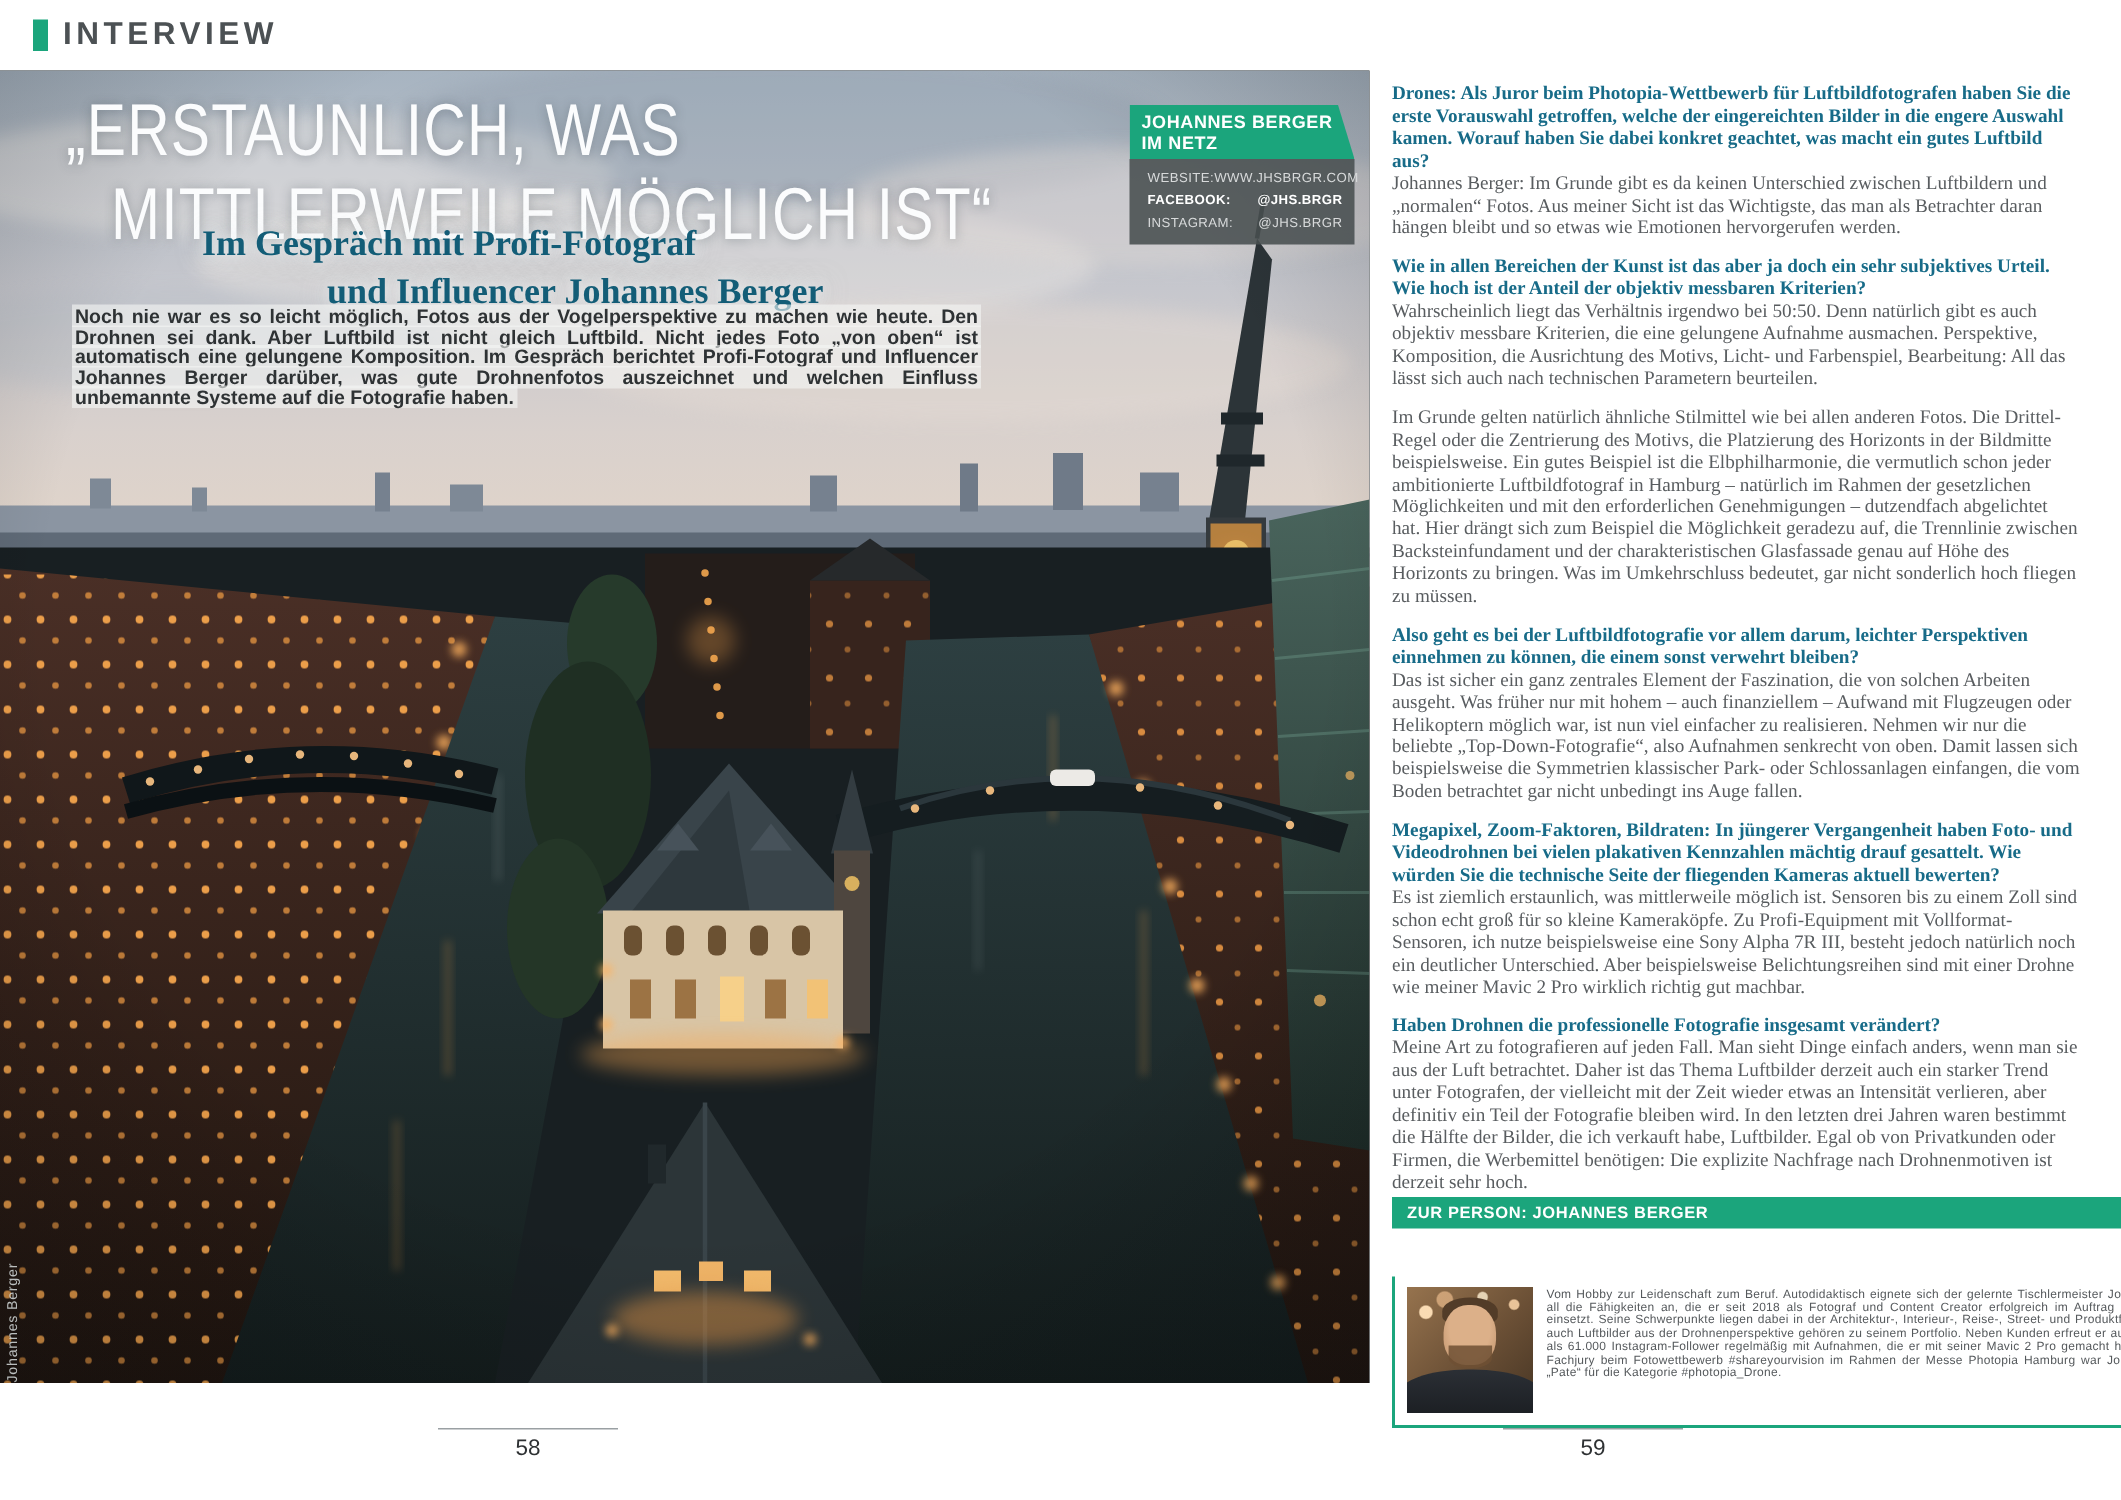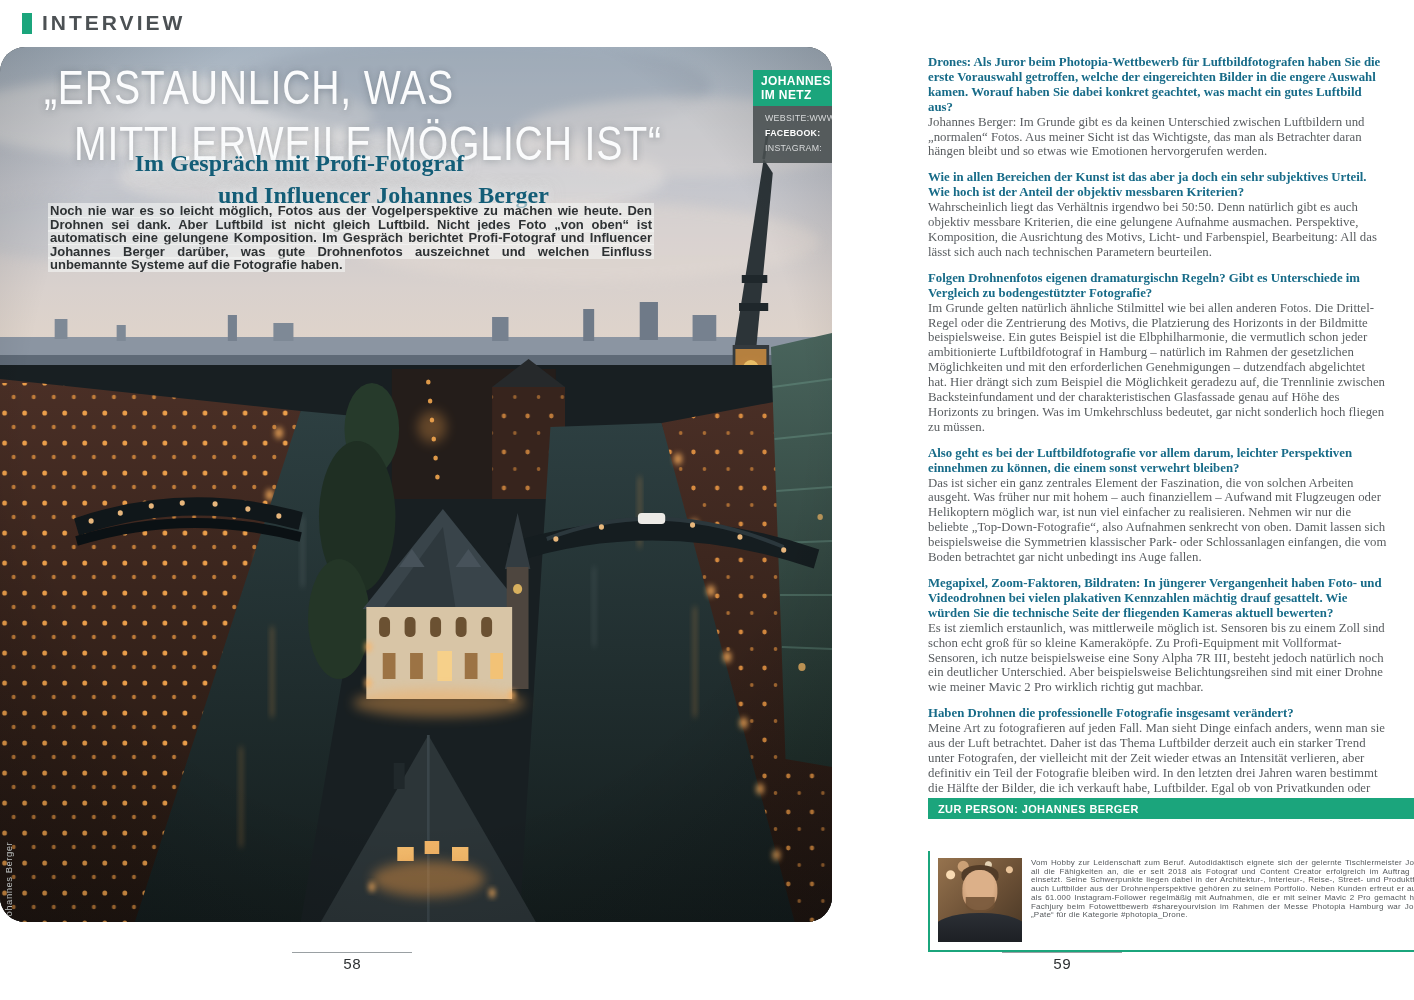--- a/index.html
+++ b/index.html
@@ -5,21 +5,21 @@
   html,body{margin:0;padding:0;background:#ffffff;}
   .sheet{position:relative;width:1414px;height:1000px;background:#ffffff;overflow:hidden;
          font-family:"Liberation Sans",sans-serif;}
 
   
   .section-head{position:absolute;left:22px;top:11px;display:flex;align-items:center;gap:10px;}
   .section-mark{width:10px;height:21px;background:var(--accent);}
   .section-label{font-size:21px;letter-spacing:3px;color:#4c5154;font-weight:bold;}
 
   
-  .photo{position:absolute;left:0;top:47px;width:832px;height:875px;overflow:hidden;background:#1b2326;border-radius:25px;}
+  .photo{position:absolute;left:0;top:47px;width:913px;height:875px;overflow:hidden;background:#1b2326;}
   .photo svg.scene{position:absolute;left:0;top:0;width:100%;height:100%;}
 
   .title-block{position:absolute;left:44px;top:12px;color:#fbfcfd;}
   .title-line{display:block;font-size:49px;line-height:56px;letter-spacing:1px;font-weight:400;
               transform:scaleX(.8);transform-origin:left center;white-space:nowrap;
               text-shadow:0 1px 8px rgba(50,60,70,.35);}
   .title-line.l2{margin-left:30px;}
 
   .subtitle-block{position:absolute;left:50px;top:100px;font-family:"Liberation Serif",serif;
                   font-weight:bold;color:#135d77;font-size:24px;line-height:32px;
@@ -70,21 +70,21 @@
   .portrait .beard{position:absolute;left:50%;top:46%;width:34%;height:18%;transform:translateX(-50%);
                    background:rgba(110,80,52,.85);border-radius:0 0 46% 46%;}
   .portrait .jacket{position:absolute;left:50%;bottom:-8%;width:114%;height:42%;transform:translateX(-50%);
                     background:linear-gradient(180deg,#2b2f35,#191c20);border-radius:48% 48% 0 0;}
   .person-bio{flex:1;font-size:8px;line-height:8.7px;color:#55595c;text-align:justify;
               letter-spacing:.2px;padding-top:1px;}
 
   
   .folio{position:absolute;text-align:center;width:120px;}
   .folio .rule{height:1px;background:#9aa0a3;}
-  .folio .num{font-size:15px;color:#2e3133;margin-top:4px;font-family:Liberation Mono, monospace;}
+  .folio .num{font-size:15px;color:#2e3133;margin-top:4px;}
   .folio.left{left:292px;top:952px;}
   .folio.right{left:1002px;top:952px;}
 
   :root{--accent:#1ba57c;--question:#176b88;}
 </style>
 </head>
 <body>
 
 <div class="sheet">
 
@@ -361,21 +361,20 @@
   <div class="qa-col">
     <div class="qa-block">
       <div class="qa-q">Drones: Als Juror beim Photopia-Wettbewerb für Luftbildfotografen haben Sie die erste Vorauswahl getroffen, welche der eingereichten Bilder in die engere Auswahl kamen. Worauf haben Sie dabei konkret geachtet, was macht ein gutes Luftbild aus?</div>
       <div class="qa-a">Johannes Berger: Im Grunde gibt es da keinen Unterschied zwischen Luftbildern und „normalen“ Fotos. Aus meiner Sicht ist das Wichtigste, das man als Betrachter daran hängen bleibt und so etwas wie Emotionen hervorgerufen werden.</div>
     </div>
     <div class="qa-block">
       <div class="qa-q">Wie in allen Bereichen der Kunst ist das aber ja doch ein sehr subjektives Urteil. Wie hoch ist der Anteil der objektiv messbaren Kriterien?</div>
       <div class="qa-a">Wahrscheinlich liegt das Verhältnis irgendwo bei 50:50. Denn natürlich gibt es auch objektiv messbare Kriterien, die eine gelungene Aufnahme ausmachen. Perspektive, Komposition, die Ausrichtung des Motivs, Licht- und Farbenspiel, Bearbeitung: All das lässt sich auch nach technischen Parametern beurteilen.</div>
     </div>
     <div class="qa-block">
-      <div class="qa-q">Folgen Drohnenfotos eigenen dramaturgischn Regeln? Gibt es Unterschiede im Vergleich zu bodengestützter Fotografie?</div>
       <div class="qa-a">Im Grunde gelten natürlich ähnliche Stilmittel wie bei allen anderen Fotos. Die Drittel-Regel oder die Zentrierung des Motivs, die Platzierung des Horizonts in der Bildmitte beispielsweise. Ein gutes Beispiel ist die Elbphilharmonie, die vermutlich schon jeder ambitionierte Luftbildfotograf in Hamburg – natürlich im Rahmen der gesetzlichen Möglichkeiten und mit den erforderlichen Genehmigungen – dutzendfach abgelichtet hat. Hier drängt sich zum Beispiel die Möglichkeit geradezu auf, die Trennlinie zwischen Backsteinfundament und der charakteristischen Glasfassade genau auf Höhe des Horizonts zu bringen. Was im Umkehrschluss bedeutet, gar nicht sonderlich hoch fliegen zu müssen.</div>
     </div>
     <div class="qa-block">
       <div class="qa-q">Also geht es bei der Luftbildfotografie vor allem darum, leichter Perspektiven einnehmen zu können, die einem sonst verwehrt bleiben?</div>
       <div class="qa-a">Das ist sicher ein ganz zentrales Element der Faszination, die von solchen Arbeiten ausgeht. Was früher nur mit hohem – auch finanziellem – Aufwand mit Flugzeugen oder Helikoptern möglich war, ist nun viel einfacher zu realisieren. Nehmen wir nur die beliebte „Top-Down-Fotografie“, also Aufnahmen senkrecht von oben. Damit lassen sich beispielsweise die Symmetrien klassischer Park- oder Schlossanlagen einfangen, die vom Boden betrachtet gar nicht unbedingt ins Auge fallen.</div>
     </div>
     <div class="qa-block">
       <div class="qa-q">Megapixel, Zoom-Faktoren, Bildraten: In jüngerer Vergangenheit haben Foto- und Videodrohnen bei vielen plakativen Kennzahlen mächtig drauf gesattelt. Wie würden Sie die technische Seite der fliegenden Kameras aktuell bewerten?</div>
       <div class="qa-a">Es ist ziemlich erstaunlich, was mittlerweile möglich ist. Sensoren bis zu einem Zoll sind schon echt groß für so kleine Kameraköpfe. Zu Profi-Equipment mit Vollformat-Sensoren, ich nutze beispielsweise eine Sony Alpha 7R III, besteht jedoch natürlich noch ein deutlicher Unterschied. Aber beispielsweise Belichtungsreihen sind mit einer Drohne wie meiner Mavic 2 Pro wirklich richtig gut machbar.</div>
     </div>

